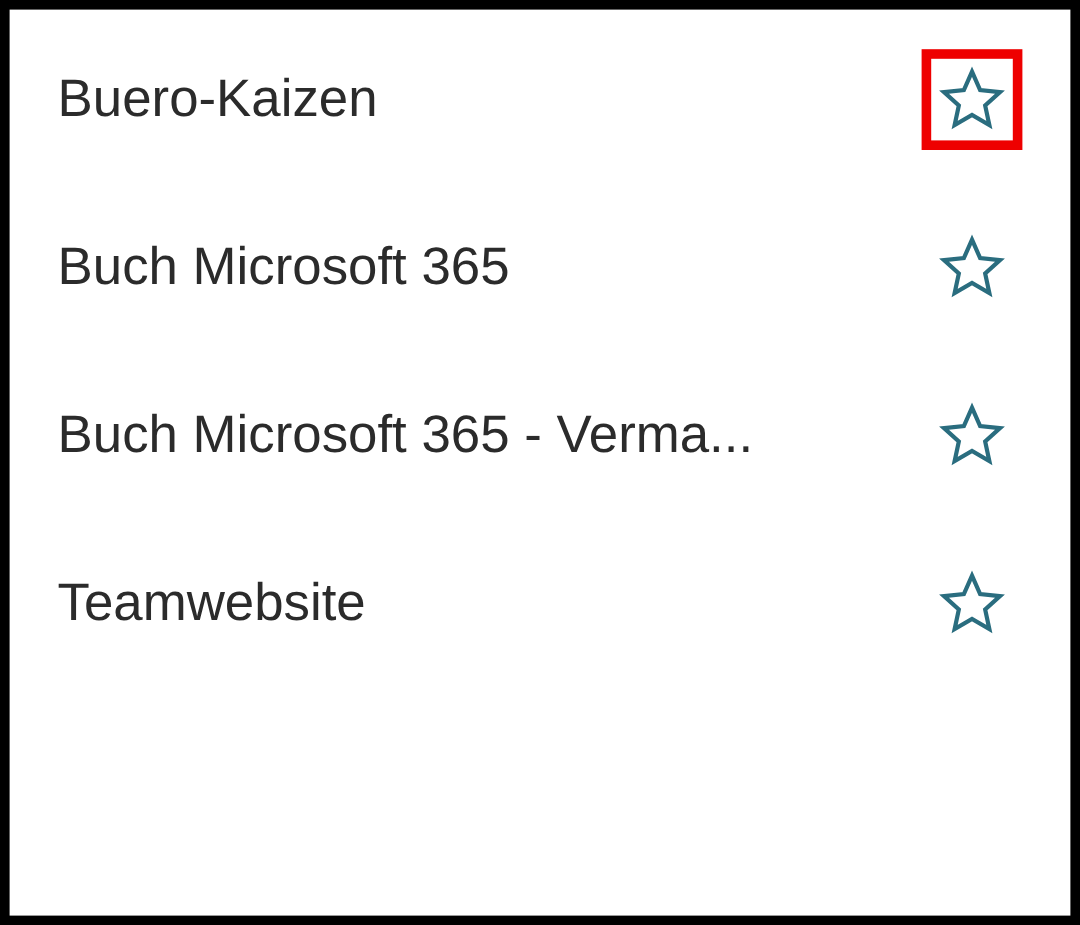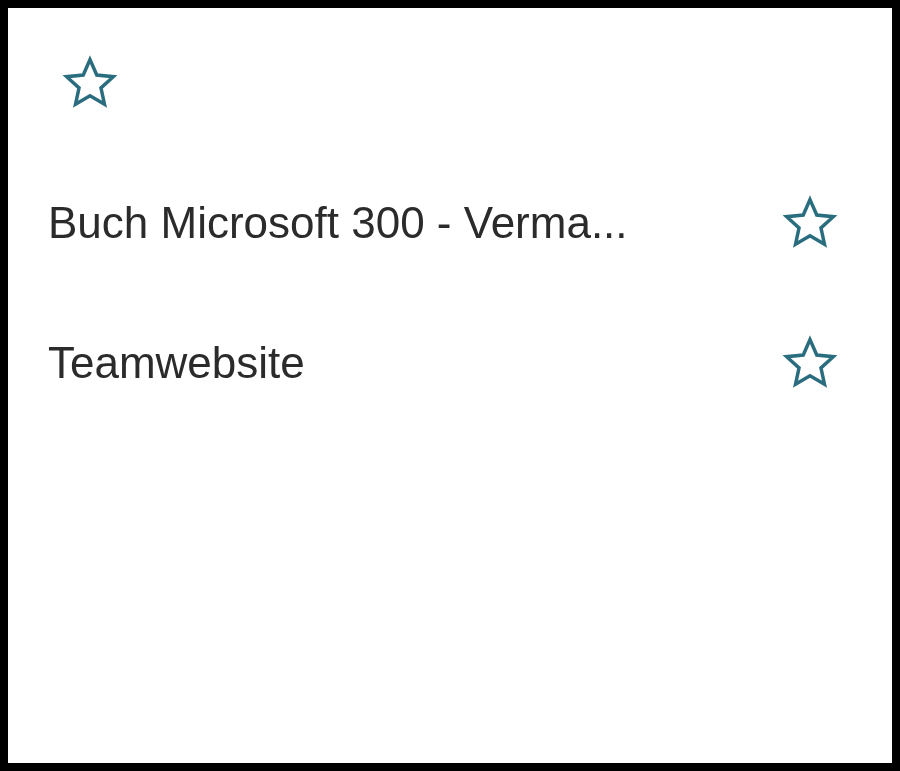--- a/index.html
+++ b/index.html
@@ -57,34 +57,45 @@
       width: 100%;
       height: 100%;
       display: block;
     }
   </style>
 </head>
 <body>
 
 <div class="list-container">
 
+  <div class="list-row">
+    <span class="list-label">Buero-Kaizen</span>
+    <div class="star-wrapper highlighted">
+      <span class="star-icon">
+        <svg viewBox="0 0 24 24" fill="none" stroke="#2a6d7f" stroke-width="1.5">
+          <polygon points="12,2 14.9,8.6 22,9.3 16.7,14.1 18.2,21.1 12,17.5 5.8,21.1 7.3,14.1 2,9.3 9.1,8.6"></polygon>
+        </svg>
+      </span>
+    </div>
+  </div>
 
 
   <div class="list-row">
+    <span class="list-label">Buch Microsoft 365</span>
     <div class="star-wrapper">
       <span class="star-icon">
         <svg viewBox="0 0 24 24" fill="none" stroke="#2a6d7f" stroke-width="1.5">
           <polygon points="12,2 14.9,8.6 22,9.3 16.7,14.1 18.2,21.1 12,17.5 5.8,21.1 7.3,14.1 2,9.3 9.1,8.6"></polygon>
         </svg>
       </span>
     </div>
   </div>
 
   <div class="list-row">
-    <span class="list-label">Buch Microsoft 300 - Verma...</span>
+    <span class="list-label">Buch Microsoft 365 - Verma...</span>
     <div class="star-wrapper">
       <span class="star-icon">
         <svg viewBox="0 0 24 24" fill="none" stroke="#2a6d7f" stroke-width="1.5">
           <polygon points="12,2 14.9,8.6 22,9.3 16.7,14.1 18.2,21.1 12,17.5 5.8,21.1 7.3,14.1 2,9.3 9.1,8.6"></polygon>
         </svg>
       </span>
     </div>
   </div>
 
   <div class="list-row">

